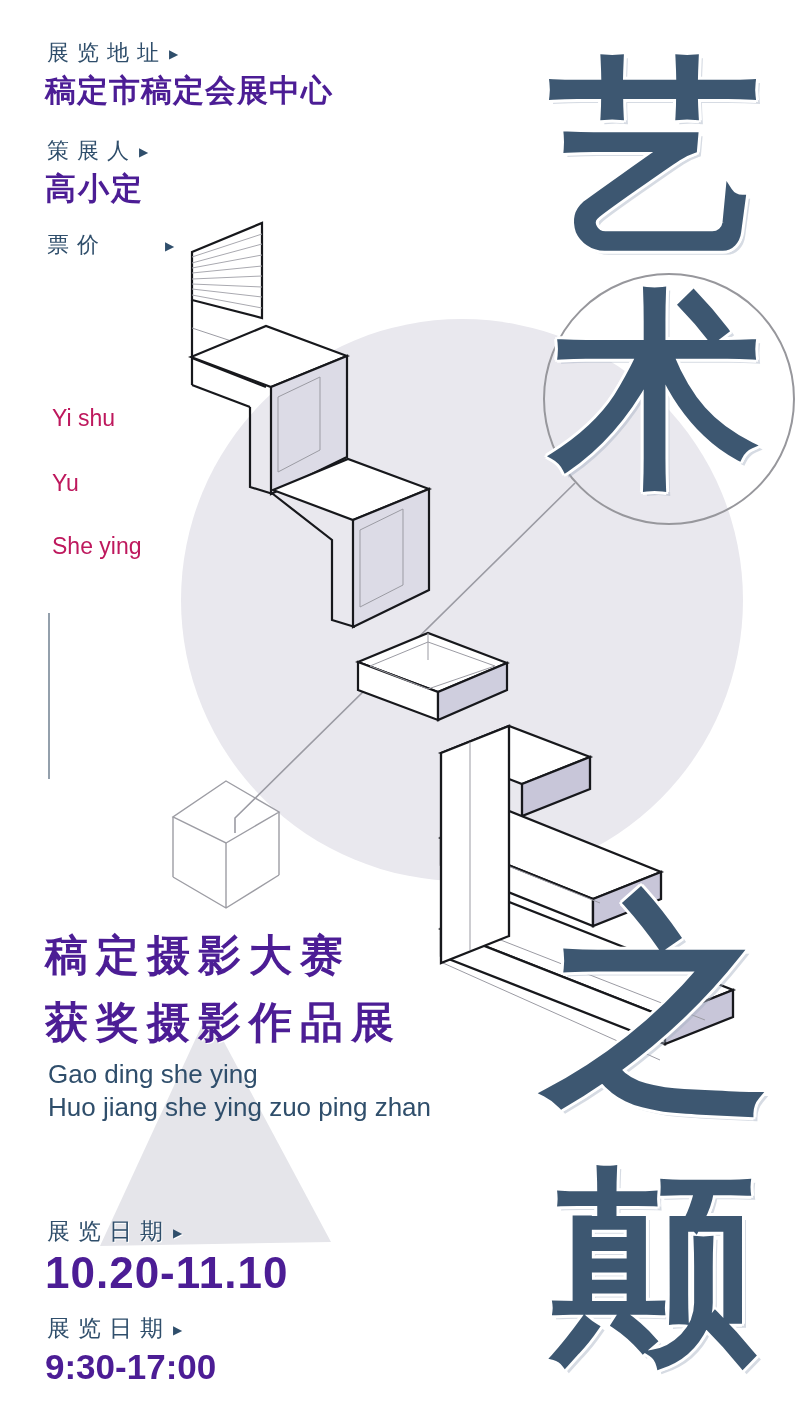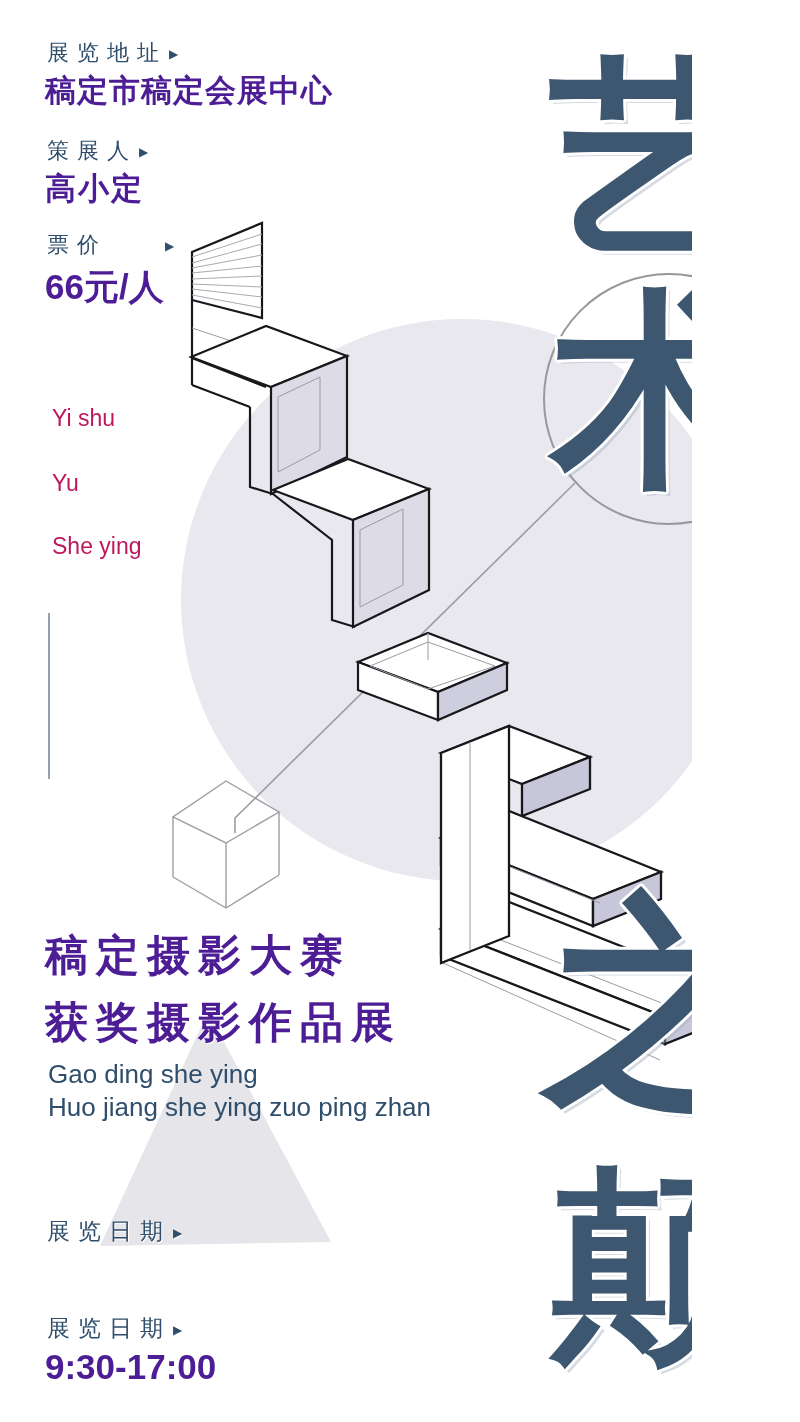--- a/index.html
+++ b/index.html
@@ -1,20 +1,19 @@
 <!DOCTYPE html>
 <html><head>
 <meta charset="utf-8">
 <style>
   html,body{margin:0;padding:0;background:#ffffff;}
   .poster{
-    position:relative;width:652px;height:1422px;overflow:hidden;
+    position:relative;width:800px;height:1422px;overflow:hidden;
     background:#ffffff;
     font-family:"Liberation Sans","DejaVu Sans",sans-serif;
-    padding-left:40px;
   }
   .abs{position:absolute;}
   svg.scene{position:absolute;left:0;top:0;width:800px;height:1422px;}
   
   .lbl{
     color:#2f4e6b;font-size:22px;letter-spacing:8px;font-weight:500;
     white-space:nowrap;text-shadow:1px 1px 0 #fff;
   }
   .lbl .arr{font-size:12px;letter-spacing:0;margin-left:2px;vertical-align:2px;color:#2f4e6b;}
   .strong{
@@ -135,40 +134,40 @@
   <div class="abs strong" style="left:45px;top:70px;font-size:31px;letter-spacing:1px;">稿定市稿定会展中心</div>
 
   <div class="abs lbl" style="left:47px;top:136px;">
     <span>策展人</span><span class="arr">▶</span>
   </div>
   <div class="abs strong" style="left:45px;top:168px;font-size:31px;letter-spacing:2px;">高小定</div>
 
   <div class="abs lbl" style="left:47px;top:230px;">
     <span>票价</span><span class="arr" style="margin-left:58px;">▶</span>
   </div>
-  <div class="abs strong" style="left:45px;top:264px;font-size:35px;">66元/人</div>
 
   <div class="abs pinyin" style="left:52px;top:405px;">Yi shu</div>
   <div class="abs pinyin" style="left:52px;top:470px;text-align:center;">Yu</div>
   <div class="abs pinyin" style="left:52px;top:533px;">She ying</div>
 
   <div class="vline" style="left:48px;top:613px;height:166px;"></div>
 
   <div class="hero-char" style="left:549px;top:52px;font-size:212px;">艺</div>
   <div class="hero-char" style="left:551px;top:285px;font-size:210px;">术</div>
   <div class="hero-char" style="left:543px;top:890px;font-size:228px;">之</div>
   <div class="hero-char" style="left:552px;top:1163px;font-size:205px;">颠</div>
 
   <div class="abs strong" style="left:45px;top:927px;font-size:43px;letter-spacing:8px;">稿定摄影大赛</div>
   <div class="abs latin-sub" style="left:48px;top:1058px;">Gao ding she ying</div>
   <div class="abs strong" style="left:45px;top:994px;font-size:43px;letter-spacing:8px;">获奖摄影作品展</div>
   <div class="abs latin-sub" style="left:48px;top:1091px;">Huo jiang she ying zuo ping zhan</div>
 
   <div class="abs lbl" style="left:47px;top:1216px;font-size:23px;">
     <span>展览日期</span><span class="arr">▶</span>
   </div>
+  <div class="abs strong" style="left:45px;top:1248px;font-size:44px;letter-spacing:1px;">10.20-11.10</div>
 
   <div class="abs lbl" style="left:47px;top:1313px;font-size:23px;">
     <span>展览日期</span><span class="arr">▶</span>
   </div>
   <div class="abs strong" style="left:45px;top:1347px;font-size:35px;">9:30-17:00</div>
 
 </div>
 
 </body></html>

